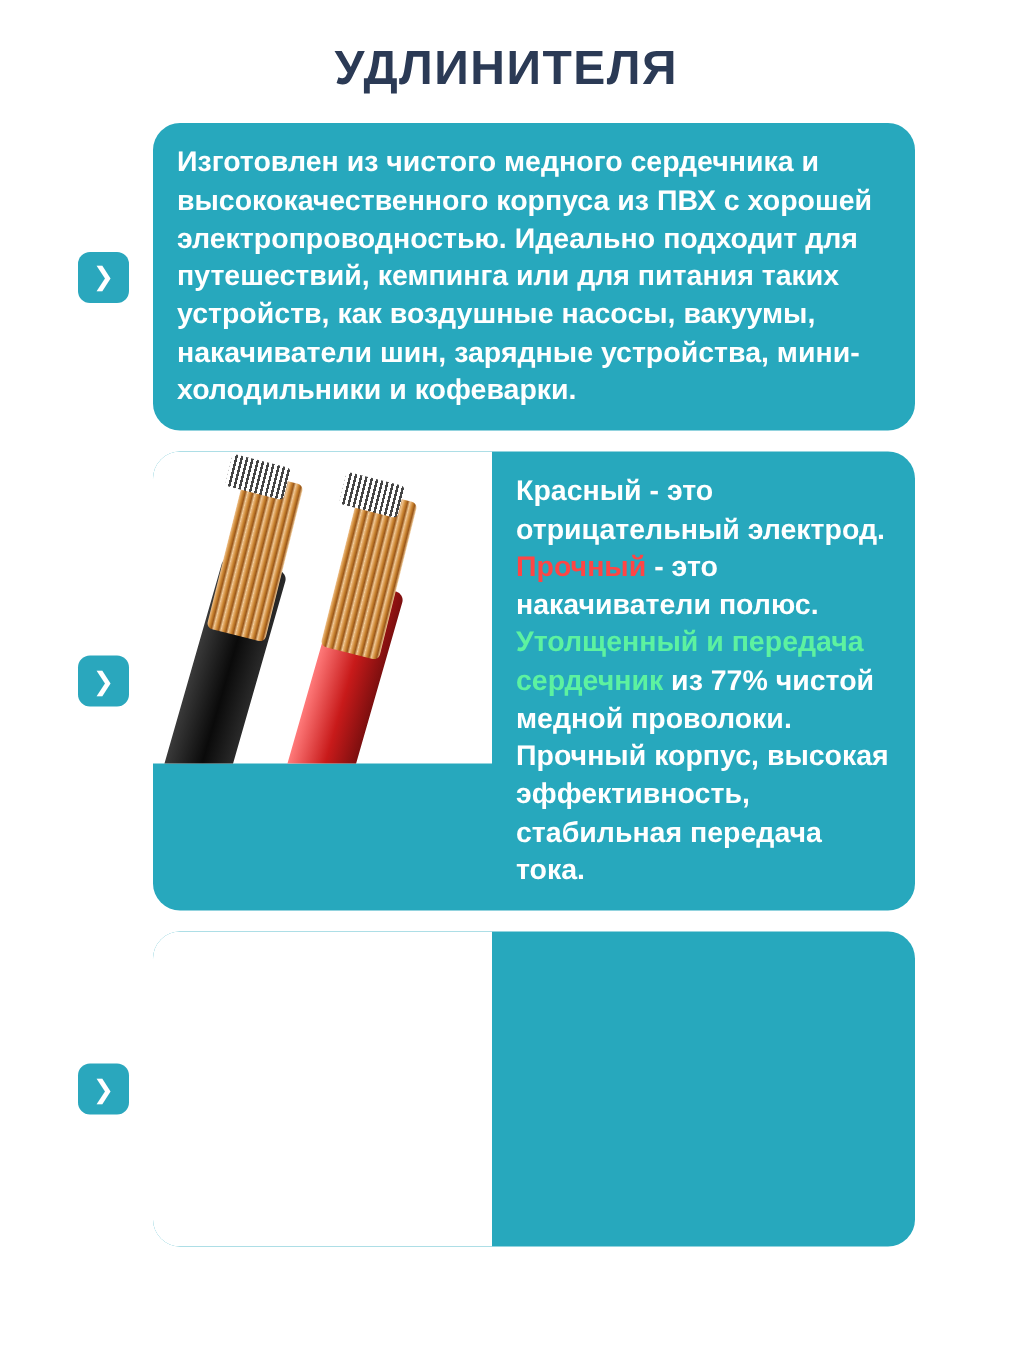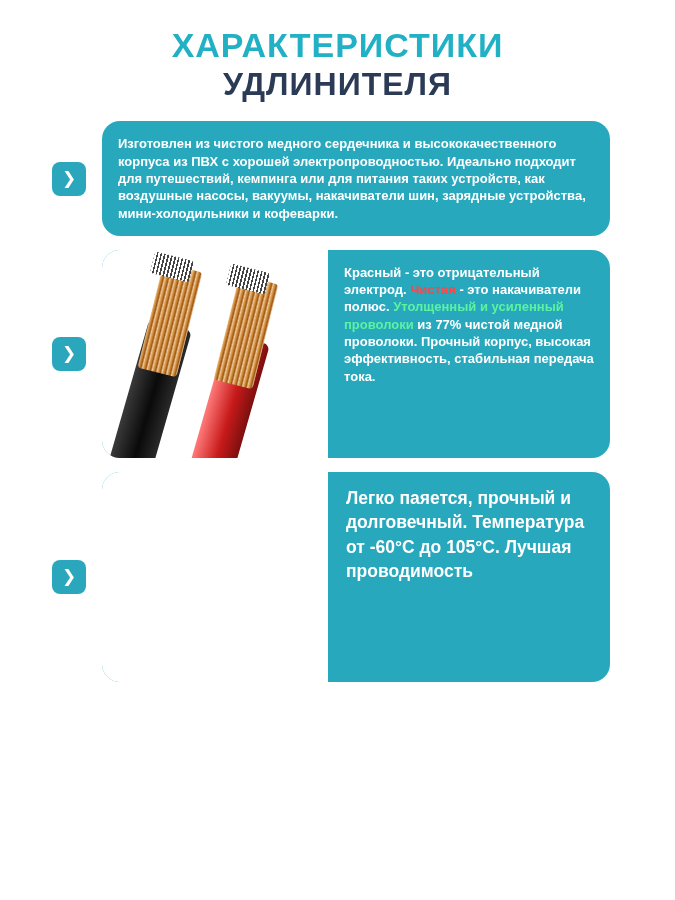--- a/index.html
+++ b/index.html
@@ -75,21 +75,21 @@
     width: 226px;
     background: #ffffff;
     position: relative;
     flex: 0 0 auto;
     overflow: hidden;
   }
   .card-text {
     flex: 1 1 auto;
     color: #ffffff;
     padding: 14px 14px 14px 16px;
-    font-size: 13px;
+    font-size: 19px;
     font-weight: bold;
     line-height: 1.33;
   }
   .card-text.big {
     font-size: 17.5px;
     line-height: 1.4;
     padding-left: 18px;
   }
   .clr-red { color: #ff4545; }
   .clr-green { color: #5df2a0; }
@@ -189,21 +189,20 @@
   .coil-b1 { left: -40px; top: 6px;  width: 250px; height: 132px; border-width: 9px; border-color:#111 #111 transparent transparent; transform: rotate(-16deg); }
   .coil-r1 { left: -46px; top: 34px; width: 256px; height: 140px; border-width: 9px; border-color:#d41c1c #d41c1c transparent transparent; transform: rotate(-14deg); }
   .coil-b2 { left: -52px; top: 64px; width: 264px; height: 146px; border-width: 9px; border-color:#111 #111 transparent transparent; transform: rotate(-12deg); }
   .coil-r2 { left: -58px; top: 96px; width: 272px; height: 150px; border-width: 9px; border-color:#c71a1a #c71a1a transparent transparent; transform: rotate(-10deg); }
   .coil-b3 { left: -64px; top: 128px; width: 280px; height: 150px; border-width: 9px; border-color:#0d0d0d #0d0d0d transparent transparent; transform: rotate(-8deg); }
 </style>
 </head>
 <body>
 
 <div class="title-wrap">
-  <div class="title-line1">ХАРАКТЕРИСТИКИ</div>
   <div class="title-line2">УДЛИНИТЕЛЯ</div>
 </div>
 
 <div class="watermark">ggg.ru</div>
 
 <div class="card-row" style="margin-top:18px;">
   <div class="arrow-btn">❯</div>
   <div class="card">
     <div class="card-text">Изготовлен из чистого медного сердечника и высококачественного корпуса из ПВХ с хорошей электропроводностью. Идеально подходит для путешествий, кемпинга или для питания таких устройств, как воздушные насосы, вакуумы, накачиватели шин, зарядные устройства, мини-холодильники и кофеварки.</div>
   </div>
@@ -213,29 +212,28 @@
   <div class="arrow-btn">❯</div>
   <div class="card">
     <div class="card-img c2">
       <div class="c2 wire wb"></div>
       <div class="c2 wire wr"></div>
       <div class="core core-a"></div>
       <div class="core core-b"></div>
       <div class="tip tip-a"></div>
       <div class="tip tip-b"></div>
     </div>
-    <div class="card-text" id="rich2"><span>Красный</span><span> - это отрицательный электрод. </span><span class="clr-red">Чистая</span><span> - это накачиватели полюс. </span><span class="clr-green">Утолщенный и усиленный проволоки</span><span> из 77% чистой медной проволоки. Прочный корпус, высокая эффективность, стабильная передача тока.</span></div>
+    <div class="card-text" id="rich2"><span>Красный</span><span> - это отрицательный электрод. </span><span class="clr-red">Прочный</span><span> - это накачиватели полюс. </span><span class="clr-green">Утолщенный и передача сердечник</span><span> из 77% чистой медной проволоки. Прочный корпус, высокая эффективность, стабильная передача тока.</span></div>
   </div>
 </div>
 
 <div class="card-row">
   <div class="arrow-btn">❯</div>
   <div class="card">
     <div class="card-img c3">
       <div class="coil coil-b1"></div>
       <div class="coil coil-r1"></div>
       <div class="coil coil-b2"></div>
       <div class="coil coil-r2"></div>
       <div class="coil coil-b3"></div>
     </div>
-    <div class="card-text big">Легко паяется, прочный и долговечный. Температура от -60°C до 105°C. Лучшая проводимость</div>
   </div>
 </div>
 
 </body></html>

